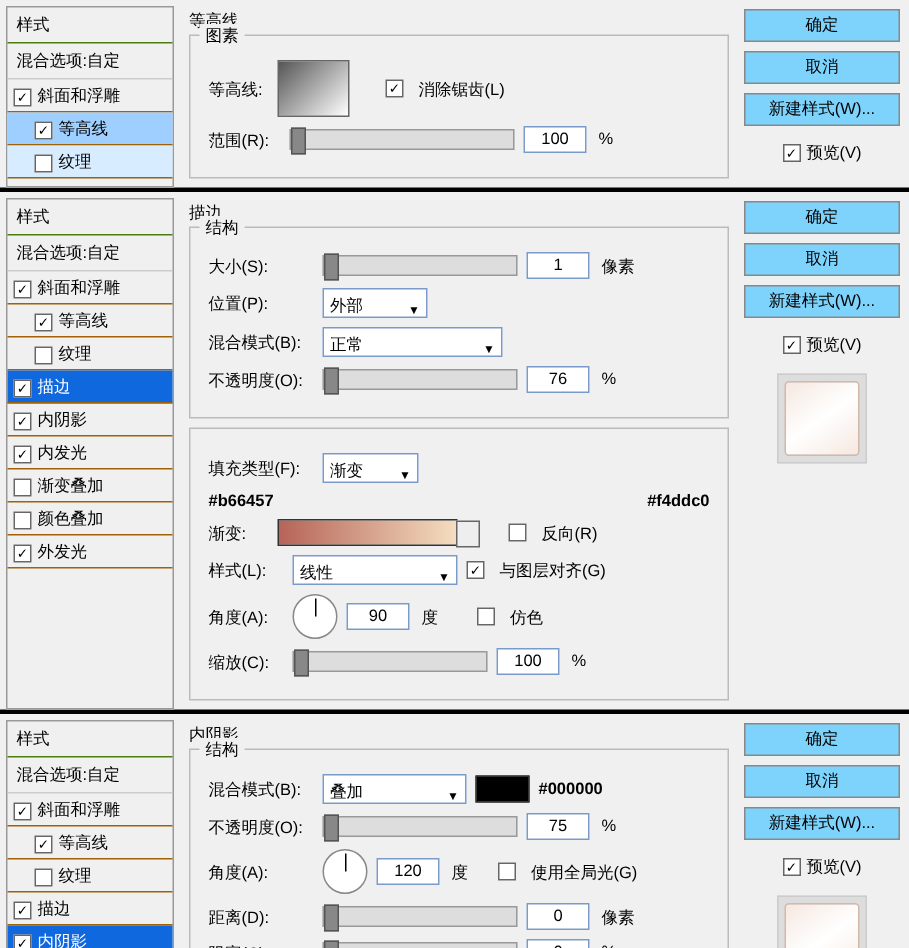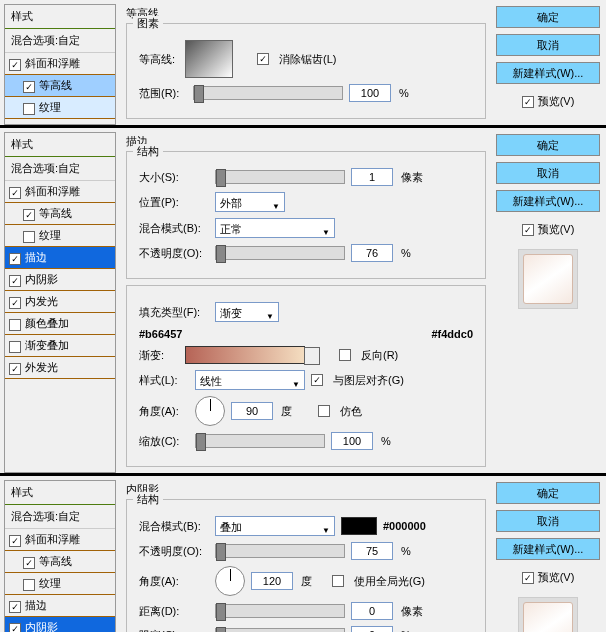--- a/index.html
+++ b/index.html
@@ -114,25 +114,25 @@
     <div class="style-item">
         <span class="chk on"></span>
         <span>内阴影</span>
       </div>
     <div class="style-item">
         <span class="chk on"></span>
         <span>内发光</span>
       </div>
     <div class="style-item">
         <span class="chk"></span>
+        <span>渐变叠加</span>
+      </div>
+    <div class="style-item">
+        <span class="chk"></span>
         <span>颜色叠加</span>
-      </div>
-    <div class="style-item">
-        <span class="chk"></span>
-        <span>渐变叠加</span>
       </div>
     <div class="style-item">
         <span class="chk on"></span>
         <span>外发光</span>
       </div>
   </div>
   <div class="main">
     <div class="section-title">描边</div>
     <div class="fieldset">
       <div class="fieldset-label">结构</div>
@@ -248,21 +248,21 @@
         <span>内阴影</span>
       </div>
 
   </div>
   <div class="main">
     <div class="section-title">内阴影</div>
     <div class="fieldset">
       <div class="fieldset-label">结构</div>
       <div class="row">
           <span class="label">混合模式(B):</span>
-          <div class="select" style="width:120px">
+          <div class="select" style="width:96px">
             <span>叠加</span>
             <span class="arrow">▼</span>
           </div>
           <div class="color-swatch"></div>
           <span class="annot">#000000</span>
         </div>
       <div class="row">
           <span class="label">不透明度(O):</span>
           <div class="slider" style="width:130px"></div>
           <div class="num">75</div>

